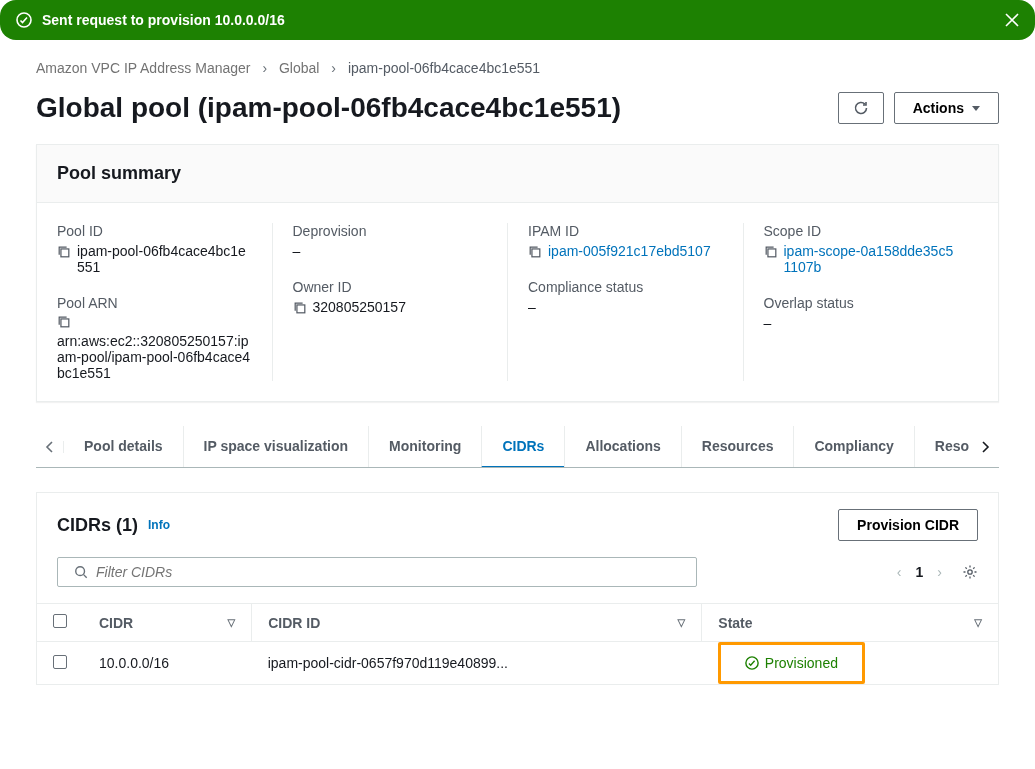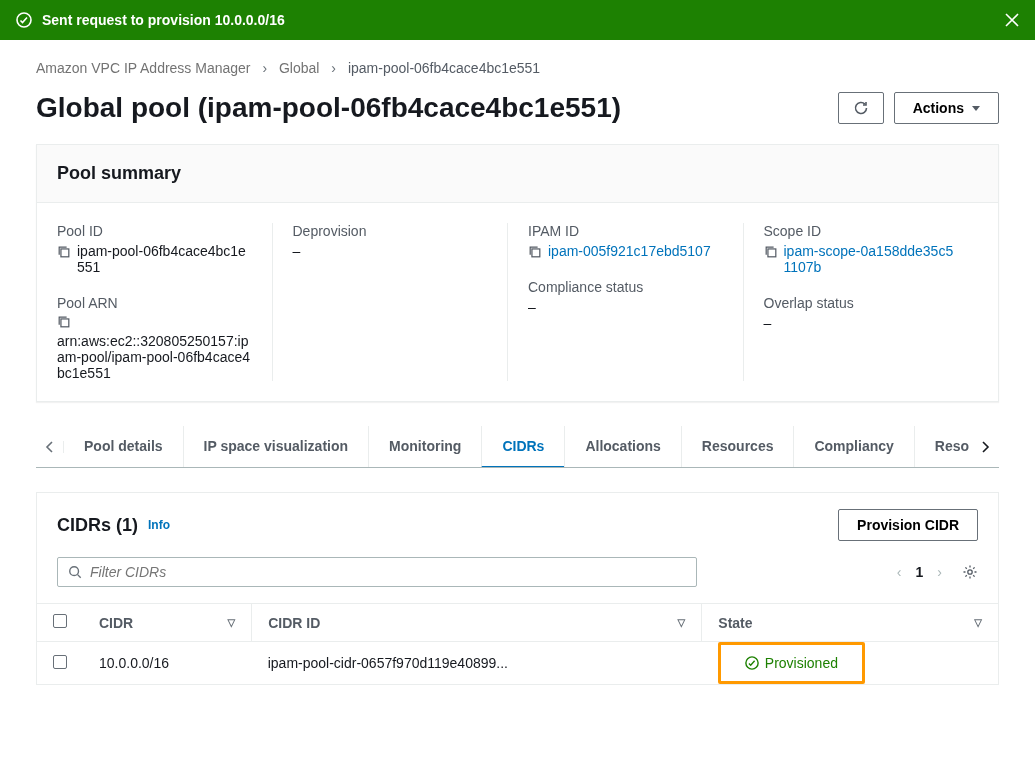--- a/index.html
+++ b/index.html
@@ -1,18 +1,18 @@
 <!DOCTYPE html>
 <html><head>
 <meta charset="utf-8">
 <style>
 * { box-sizing: border-box; margin: 0; padding: 0; }
 body { font-family: "Amazon Ember", "Helvetica Neue", Arial, sans-serif; font-size: 14px; color: #16191f; background: #fff; }
 
-.flash-msg { background: #1d8102; color: #fff; display: flex; align-items: center; padding: 12px 16px; }
+.flash-msg { background: #1d8102; color: #fff; display: flex; align-items: center; padding: 12px 16px; border-radius: 16px; }
 .flash-msg .icon-check { width: 16px; height: 16px; margin-right: 10px; flex: none; }
 .flash-msg .msg-text { flex: 1; font-weight: 700; }
 .flash-msg .close-x { width: 14px; height: 14px; cursor: pointer; }
 
 .page { padding: 20px 36px; }
 
 .breadcrumb { margin-bottom: 16px; font-size: 14px; }
 .breadcrumb a { color: #737373; text-decoration: none; }
 .breadcrumb .crumb-sep { margin: 0 8px; color: #687078; }
 .breadcrumb .crumb-current { color: #545b64; }
@@ -48,21 +48,21 @@
 .tab-nav-btn svg { width: 12px; height: 12px; }
 .tab-nav-btn.left { border-right: 1px solid #eaeded; }
 
 .cidrs-panel { border: 1px solid #eaeded; margin-top: 24px; }
 .cidrs-head { display: flex; align-items: center; padding: 16px 20px 8px; }
 .cidrs-head h3 { font-size: 18px; font-weight: 700; }
 .info-link { color: #0073bb; font-size: 12px; font-weight: 700; margin-left: 10px; cursor: pointer; }
 .cidrs-head .spacer { flex: 1; }
 
 .filter-row { display: flex; align-items: center; padding: 8px 20px 16px; }
-.filter-box { flex: 0 0 640px; display: flex; align-items: center; border: 1px solid #aab7b8; border-radius: 2px; padding: 6px 10px; }
+.filter-box { flex: 0 0 640px; display: flex; align-items: center; border: 1px solid #aab7b8; border-radius: 2px; padding: 6px 16px; }
 .filter-box input { border: none; outline: none; flex: 1; font-size: 14px; font-style: italic; color: #687078; }
 .search-icon { width: 14px; height: 14px; margin-right: 8px; color: #687078; }
 .pager { margin-left: auto; display: flex; align-items: center; gap: 14px; }
 .pager .pg-arrow { color: #aab7b8; cursor: default; }
 .pager .pg-num { font-weight: 700; }
 .gear-icon { width: 16px; height: 16px; cursor: pointer; margin-left:6px; }
 
 table.data { width: 100%; border-collapse: collapse; }
 table.data th, table.data td { text-align: left; padding: 10px 16px; font-size: 14px; }
 table.data thead { border-top: 1px solid #eaeded; border-bottom: 1px solid #eaeded; }
@@ -136,20 +136,30 @@
                 <path d="M2.5 11V2.5H11"></path>
               </svg>
             <span>arn:aws:ec2::320805250157:ipam-pool/ipam-pool-06fb4cace4bc1e551</span>
           </div>
         </div>
       </div>
       <div class="summary-col">
         <div class="field">
           <div class="field-label">Deprovision</div>
           <div class="field-value">–</div>
+        </div>
+        <div class="field">
+          <div class="field-label">Owner ID</div>
+          <div class="field-value copy-line">
+            <svg class="copy-icon" viewBox="0 0 16 16" fill="none" stroke="#545b64" stroke-width="1.4">
+                <rect x="4.5" y="4.5" width="9" height="9"></rect>
+                <path d="M2.5 11V2.5H11"></path>
+              </svg>
+            <span>320805250157</span>
+          </div>
         </div>
       </div>
       <div class="summary-col">
         <div class="field">
           <div class="field-label">IPAM ID</div>
           <div class="field-value copy-line">
             <svg class="copy-icon" viewBox="0 0 16 16" fill="none" stroke="#545b64" stroke-width="1.4">
                 <rect x="4.5" y="4.5" width="9" height="9"></rect>
                 <path d="M2.5 11V2.5H11"></path>
               </svg>

